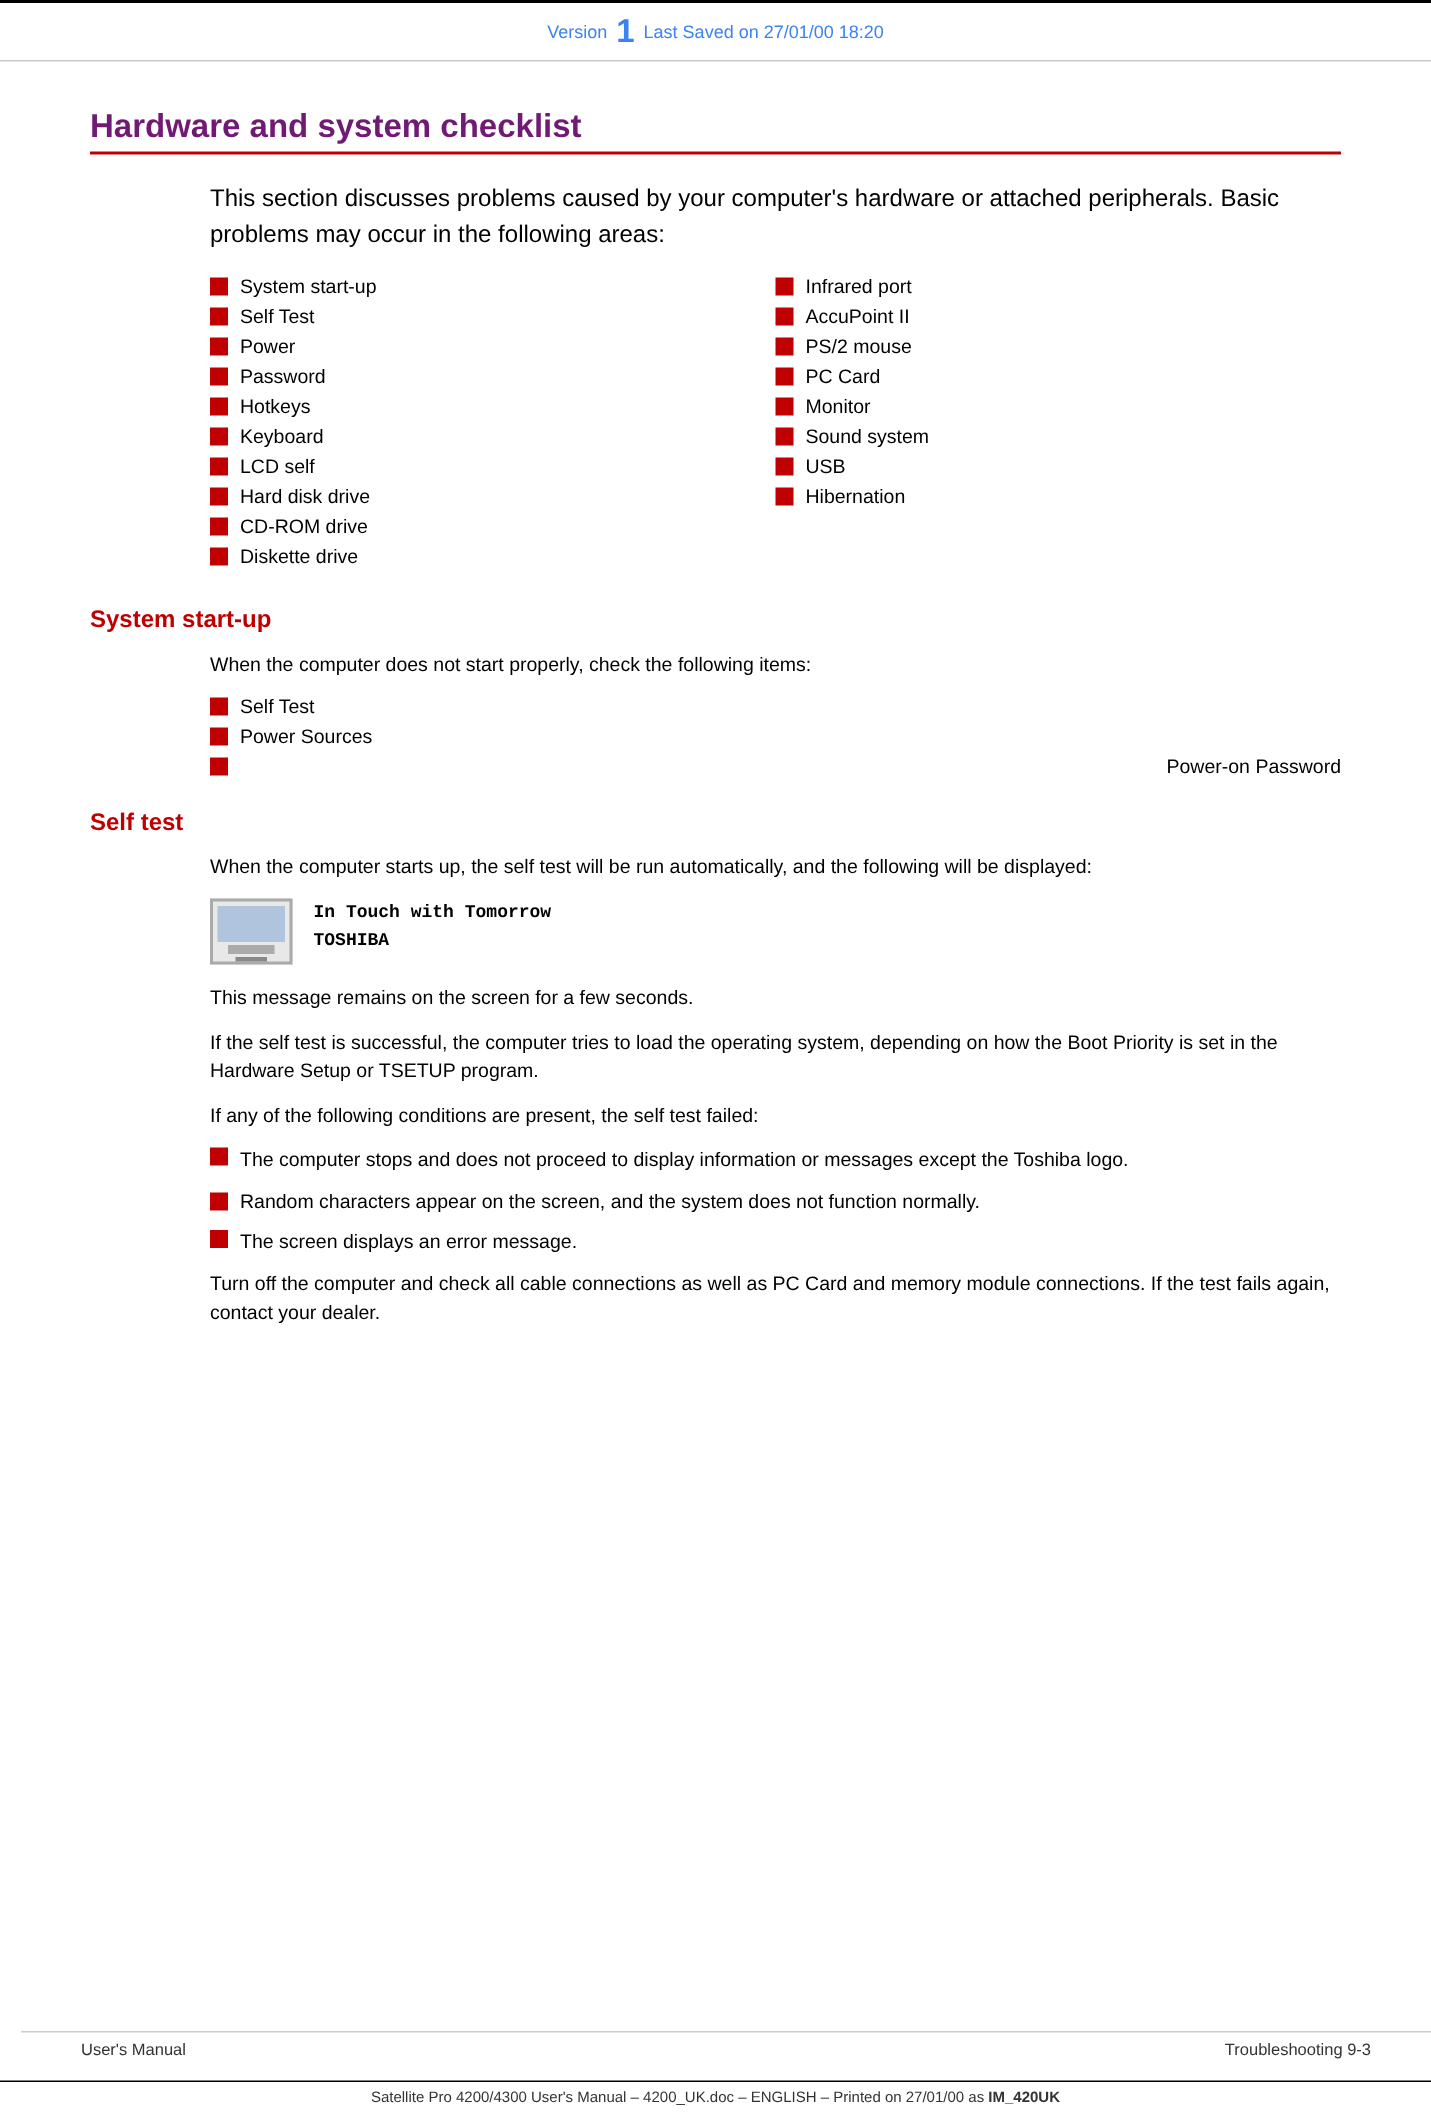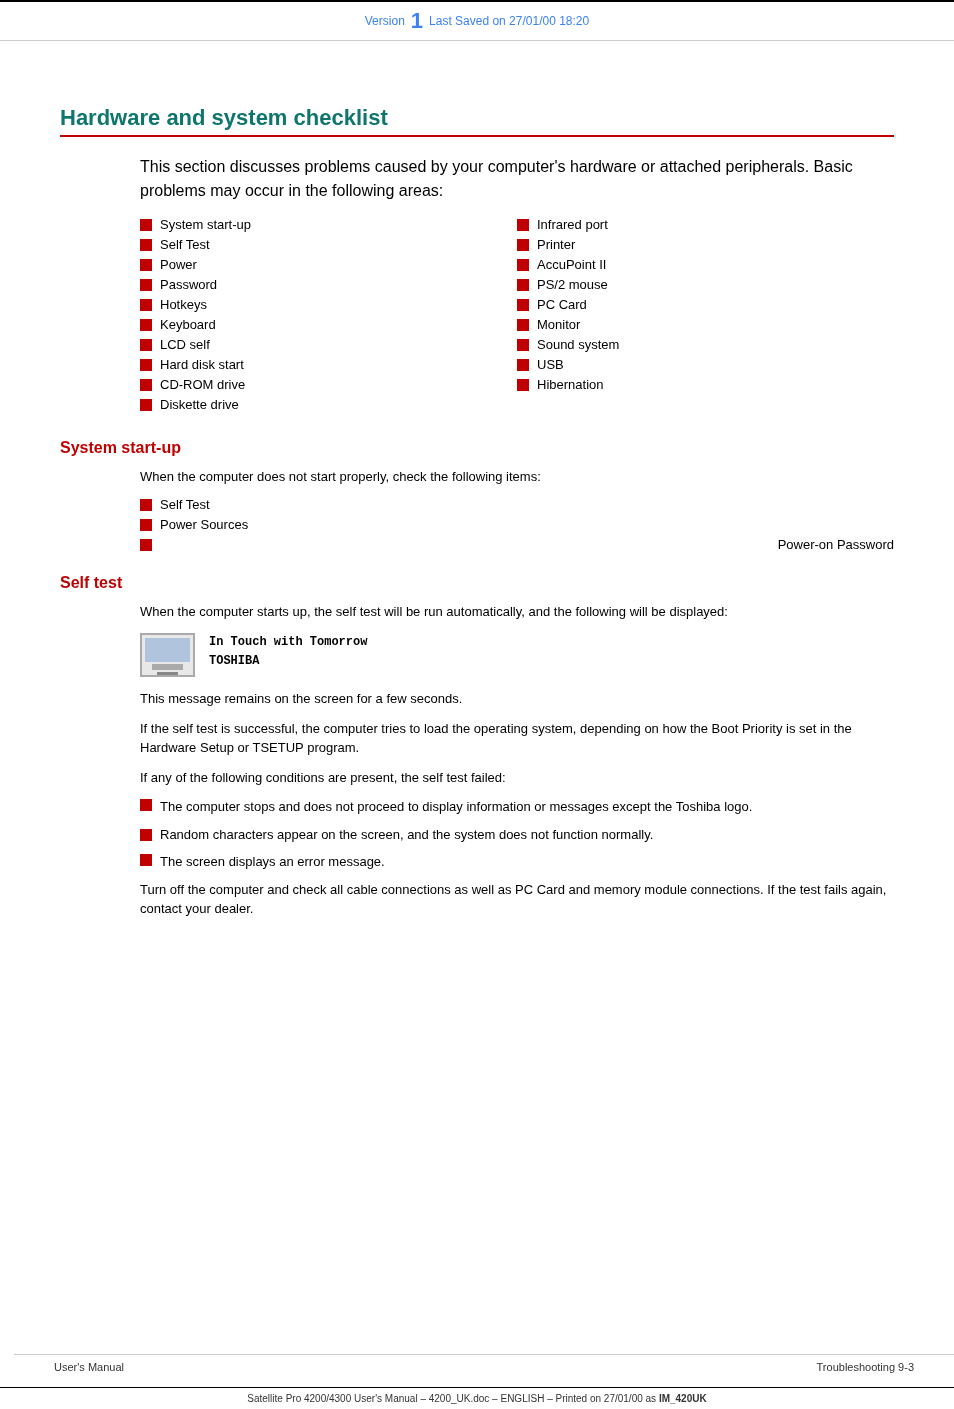--- a/index.html
+++ b/index.html
@@ -37,25 +37,24 @@
 
     
     .main-content {
       padding: 30px 60px 60px 60px;
     }
 
     
     .page-title {
       font-size: 22px;
       font-weight: bold;
-      color: #0f766e;
+      color: #701a75;
       border-bottom: 2px solid #c00000;
       padding-bottom: 4px;
       margin-bottom: 18px;
-      margin-top: 34px;
     }
 
     
     .intro-text {
       margin-left: 80px;
       margin-bottom: 14px;
       font-size: 16px;
       line-height: 1.5;
     }
 
@@ -221,40 +220,36 @@
           <div class="checklist-item">
             <span class="bullet-square"></span>
             <span>Keyboard</span>
           </div>
           <div class="checklist-item">
             <span class="bullet-square"></span>
             <span>LCD self</span>
           </div>
           <div class="checklist-item">
             <span class="bullet-square"></span>
-            <span>Hard disk start</span>
+            <span>Hard disk drive</span>
           </div>
           <div class="checklist-item">
             <span class="bullet-square"></span>
             <span>CD-ROM drive</span>
           </div>
           <div class="checklist-item">
             <span class="bullet-square"></span>
             <span>Diskette drive</span>
           </div>
         </div>
       <div class="checklist-col">
 
       <div class="checklist-item">
             <span class="bullet-square"></span>
             <span>Infrared port</span>
-          </div>
-          <div class="checklist-item">
-            <span class="bullet-square"></span>
-            <span>Printer</span>
           </div>
           <div class="checklist-item">
             <span class="bullet-square"></span>
             <span>AccuPoint II</span>
           </div>
           <div class="checklist-item">
             <span class="bullet-square"></span>
             <span>PS/2 mouse</span>
           </div>
           <div class="checklist-item">

